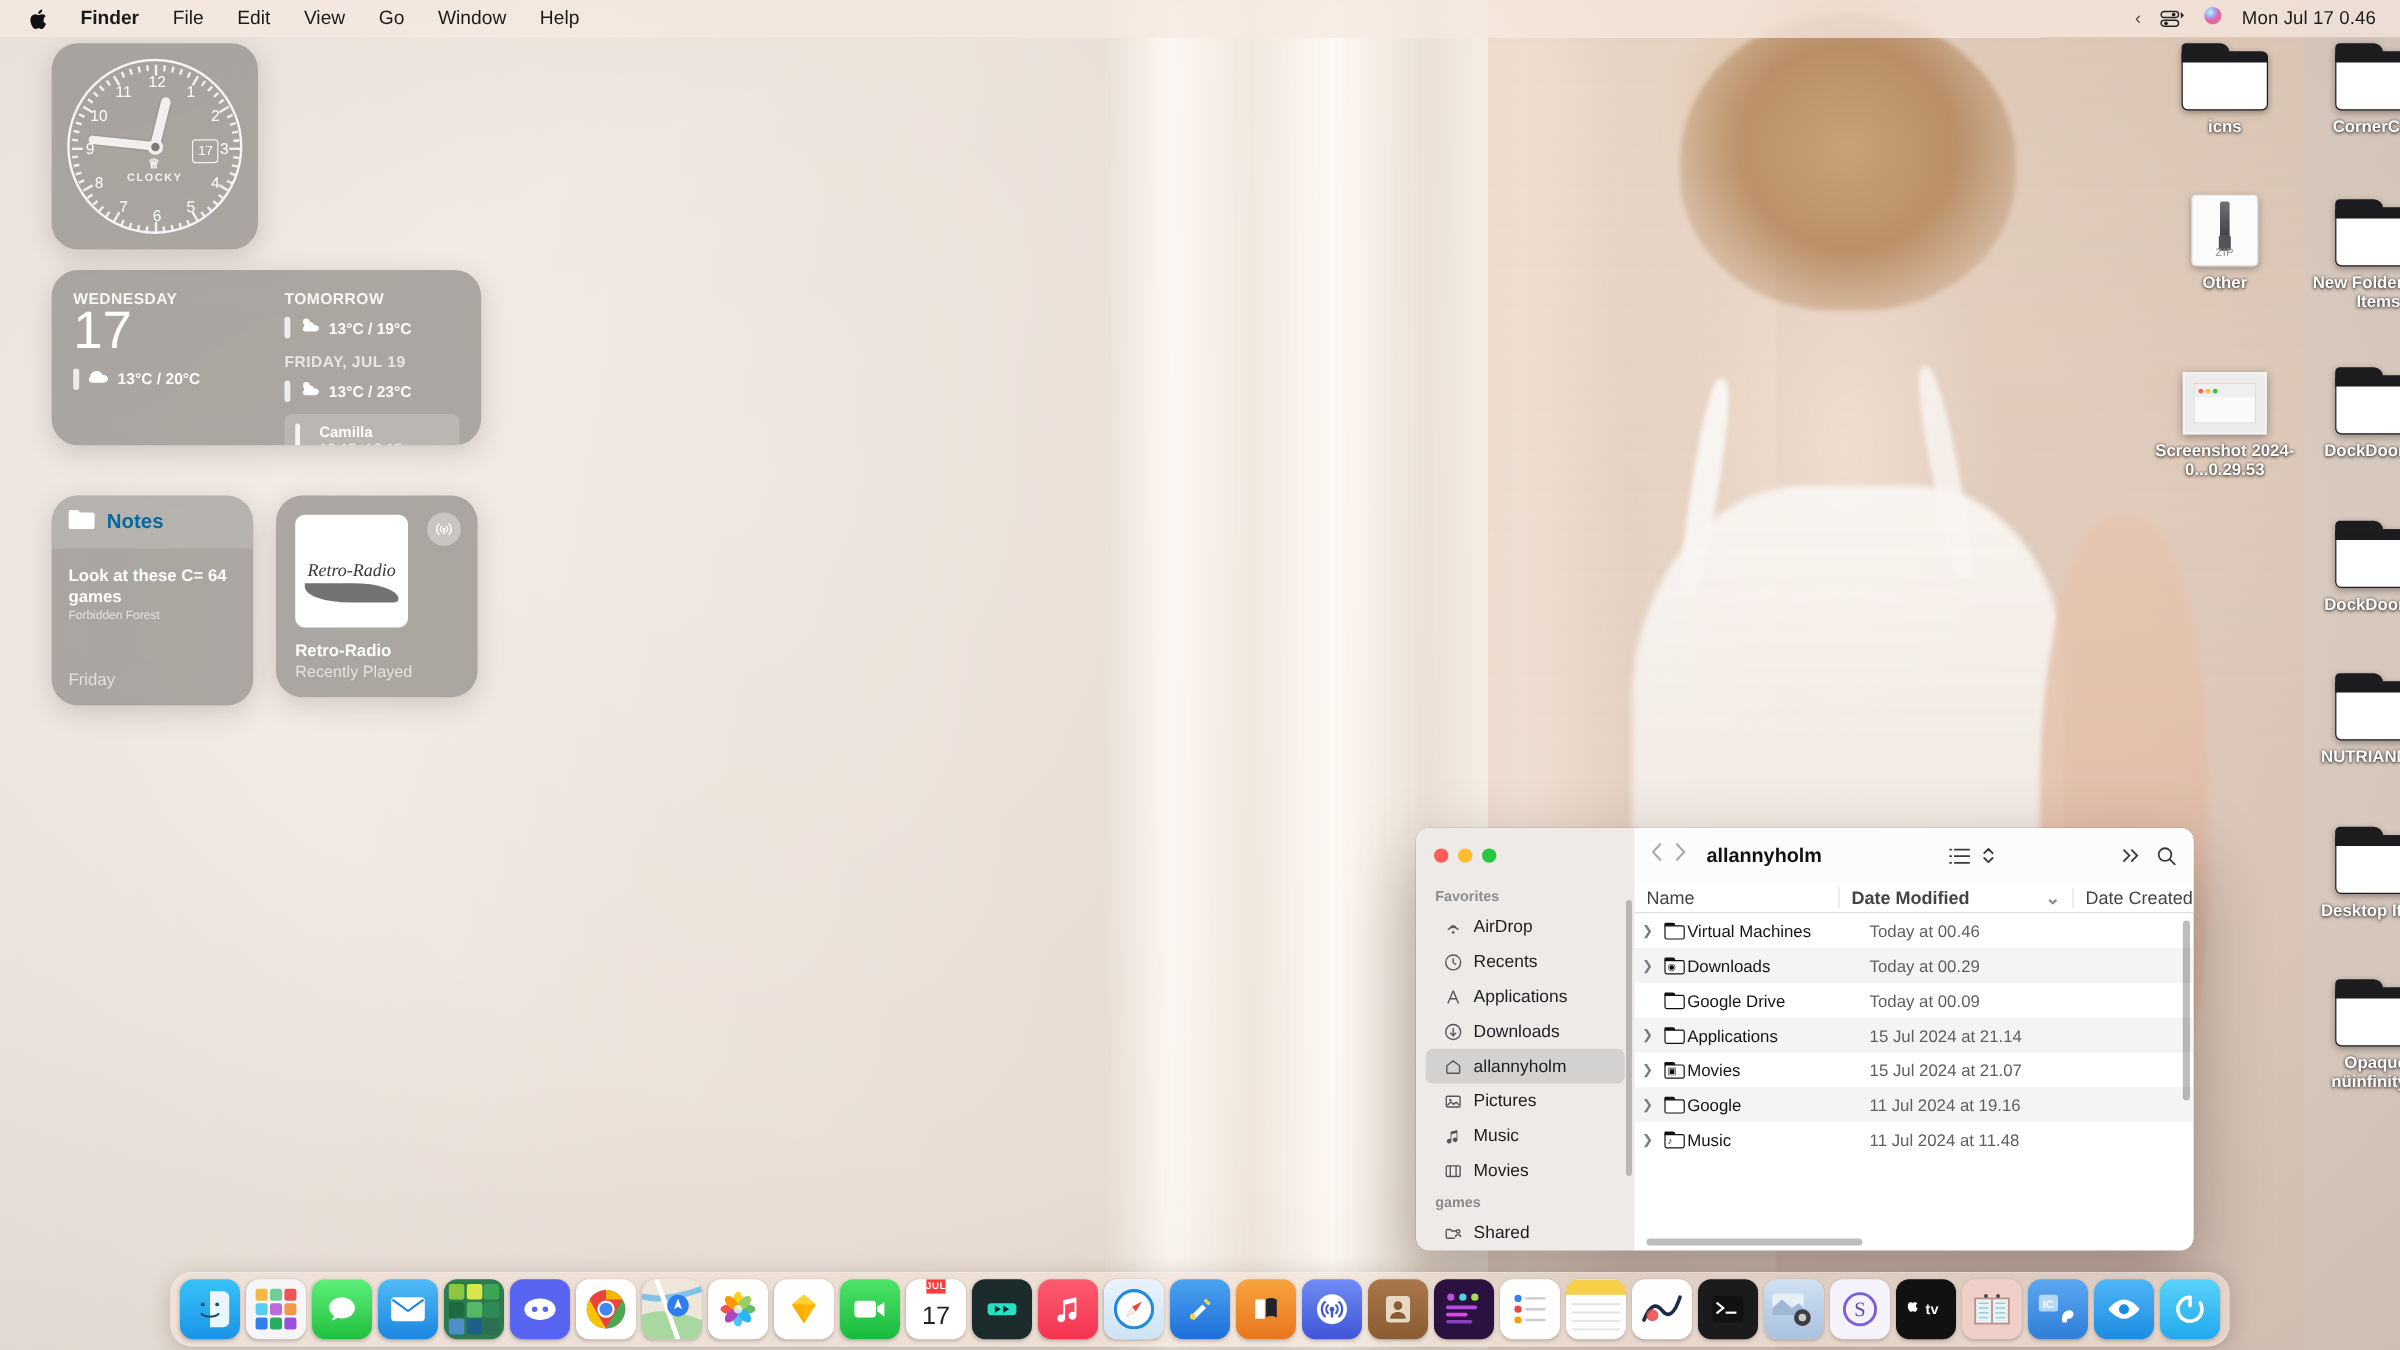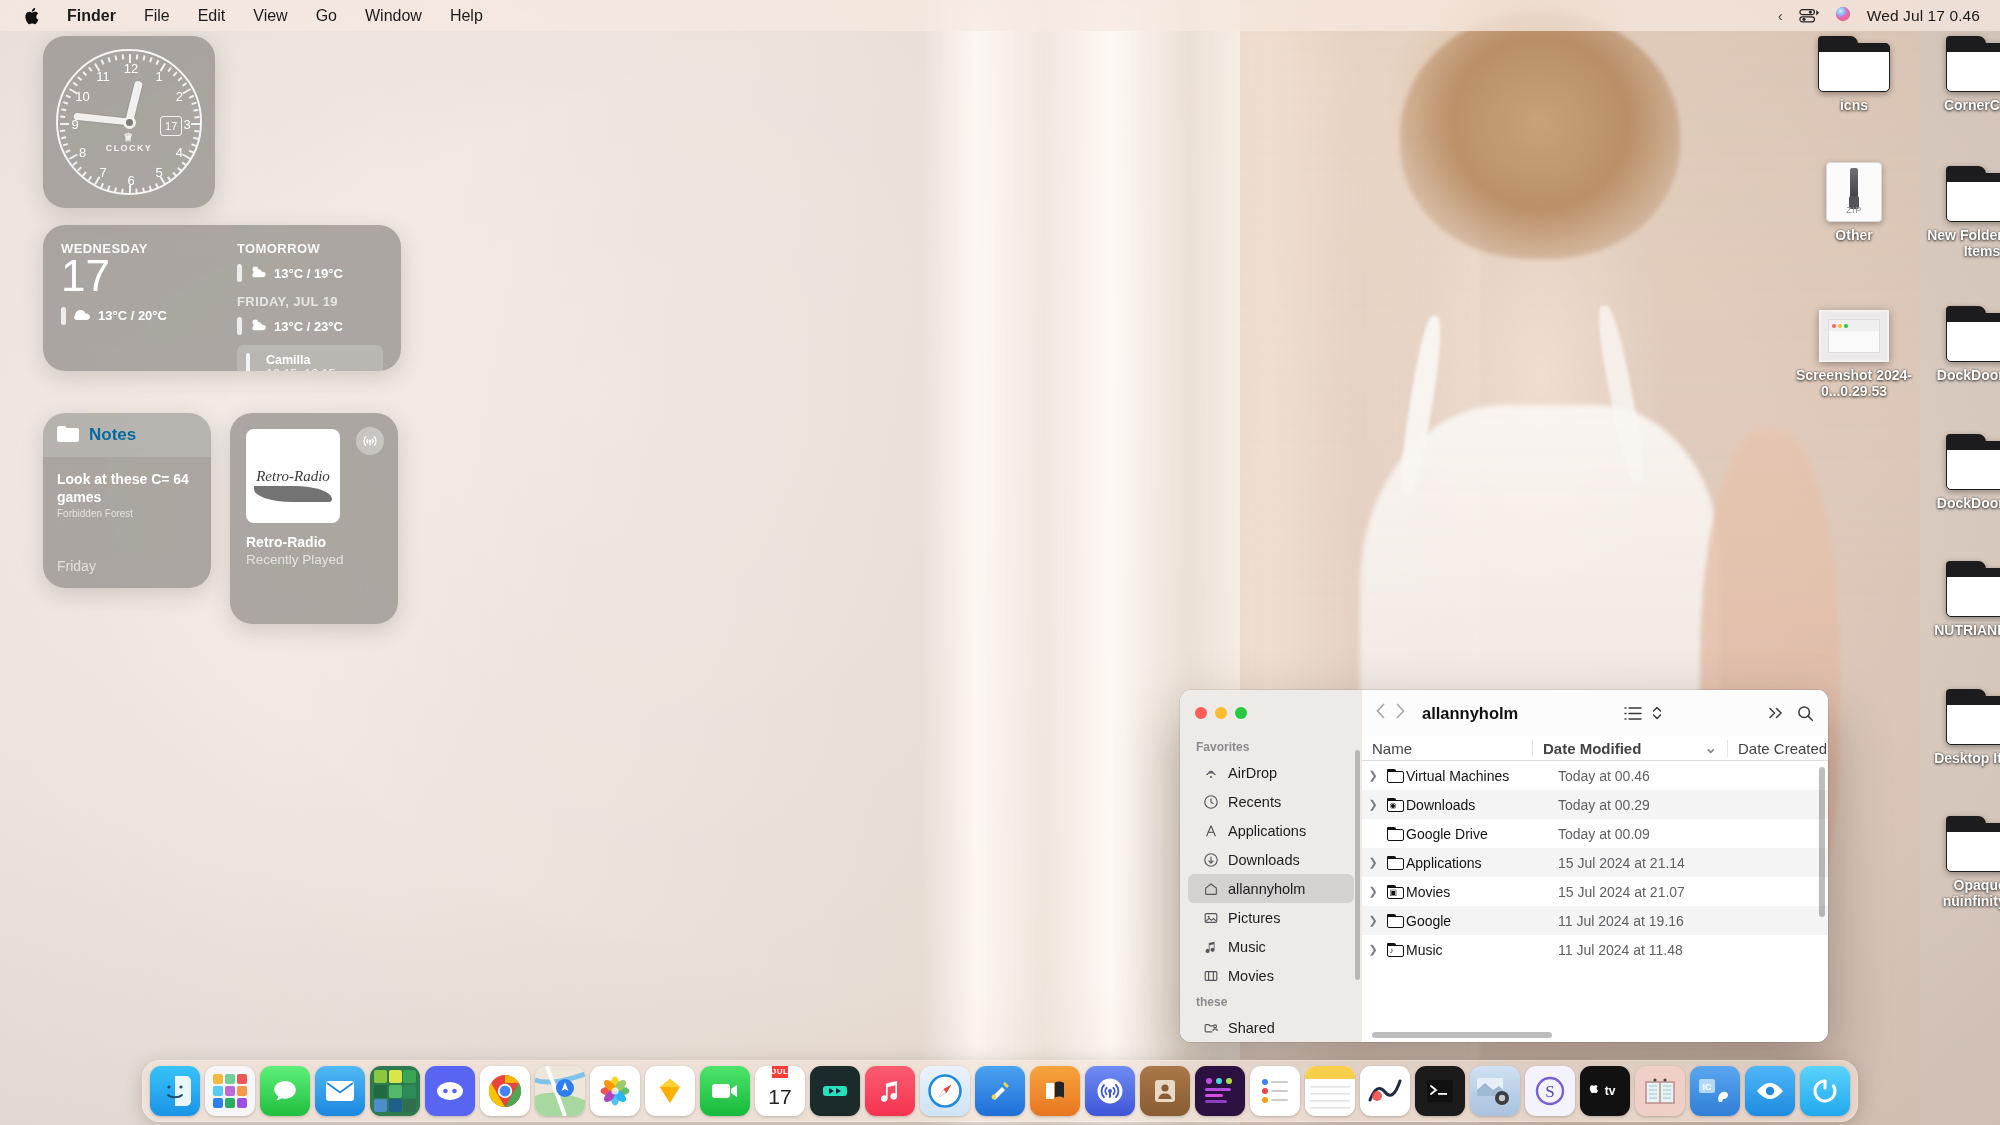--- a/index.html
+++ b/index.html
@@ -112,21 +112,21 @@
   .ww-ev-time { color:rgba(255,255,255,.78); font-size:12.5px; }
 
   #widget-notes { left:43px; top:413px; width:168px; height:175px; }
   .nt-head { height:44px; display:flex; align-items:center; gap:10px; padding:0 14px; background:rgba(255,255,255,.14); }
   .nt-title { color:#0369a1; font-size:17px; font-weight:600; }
   .nt-body { padding:14px; }
   .nt-line1 { color:#fff; font-size:14px; font-weight:bold; line-height:1.25; }
   .nt-line2 { color:rgba(255,255,255,.68); font-size:10px; margin-top:2px; }
   .nt-foot { color:rgba(255,255,255,.65); font-size:14px; position:absolute; left:14px; bottom:14px; }
 
-  #widget-music { left:230px; top:413px; width:168px; height:211px; padding:16px; }
+  #widget-music { left:230px; top:413px; width:168px; height:168px; padding:16px; }
   .mu-art { width:94px; height:94px; border-radius:8px; background:#fff; display:flex; align-items:center; justify-content:center; position:relative; overflow:hidden; }
   .mu-artText { font-family:"Liberation Serif", serif; font-style:italic; font-size:15px; color:#3a3a3a; }
   .mu-swoosh { position:absolute; left:8%; bottom:22%; width:84%; height:16px; background:#5a5a5a; border-radius:0 60% 4px 60%/0 100% 4px 100%; opacity:.85; }
   .mu-badge { position:absolute; right:14px; top:14px; width:28px; height:28px; border-radius:50%; background:rgba(255,255,255,.35); display:flex; align-items:center; justify-content:center; color:#fff; font-size:13px; }
   .mu-name { color:#fff; font-size:14px; font-weight:bold; margin-top:11px; }
   .mu-sub { color:rgba(255,255,255,.68); font-size:13.5px; margin-top:2px; }
 
   
   .desk-icon { position:absolute; width:128px; text-align:center; }
   .di-glyph { height:62px; display:flex; align-items:flex-end; justify-content:center; }
@@ -254,21 +254,21 @@
             <radialGradient id="sg" cx="35%" cy="30%">
           <stop offset="0%" stop-color="#ffd9f2"></stop>
               <stop offset="35%" stop-color="#8ad7f0"></stop>
           <stop offset="70%" stop-color="#b98ae8"></stop>
               <stop offset="100%" stop-color="#e8679b"></stop>
         </radialGradient>
           </defs>
         <circle cx="8" cy="8" r="7.2" fill="url(#sg)"></circle>
       </svg>
     </span>
-    <span class="mb-clock">Wed Jul 17  0.46</span>
+    <span class="mb-clock">Mon Jul 17  0.46</span>
   </div>
 </div>
 
 <div class="widget" id="widget-clock">
   <div class="clockface">
     <div class="clock-dial" id="dial">
       <div class="clock-brand">
         <div class="clock-crown">♕</div>
         <div>CLOCKY</div>
       </div>
@@ -622,21 +622,21 @@
     <div class="sb-item">
       <span class="sb-ico">
         <svg width="16" height="16" viewBox="0 0 18 18" fill="none" stroke="#56565a" stroke-width="1.3">
             <rect x="2.5" y="4" width="13" height="10" rx="1.2"></rect>
             <path d="M6.3 4v10M11.7 4v10"></path>
           </svg>
       </span>
       <span>Movies</span>
     </div>
 
-    <div class="sb-group">these</div>
+    <div class="sb-group">games</div>
     <div class="sb-item">
       <span class="sb-ico">
         <svg width="16" height="16" viewBox="0 0 18 18" fill="none" stroke="#56565a" stroke-width="1.3">
             <path d="M2.5 6.2a1 1 0 011-1h3l1.3 1.4h3.8"></path>
             <path d="M2.5 6.2v6.1a1 1 0 001 1h7"></path>
             <circle cx="13.6" cy="7" r="1.6"></circle>
             <path d="M11.2 12.4c0-1.4 1.1-2.4 2.4-2.4s2.4 1 2.4 2.4"></path>
           </svg>
       </span>
       <span>Shared</span>

